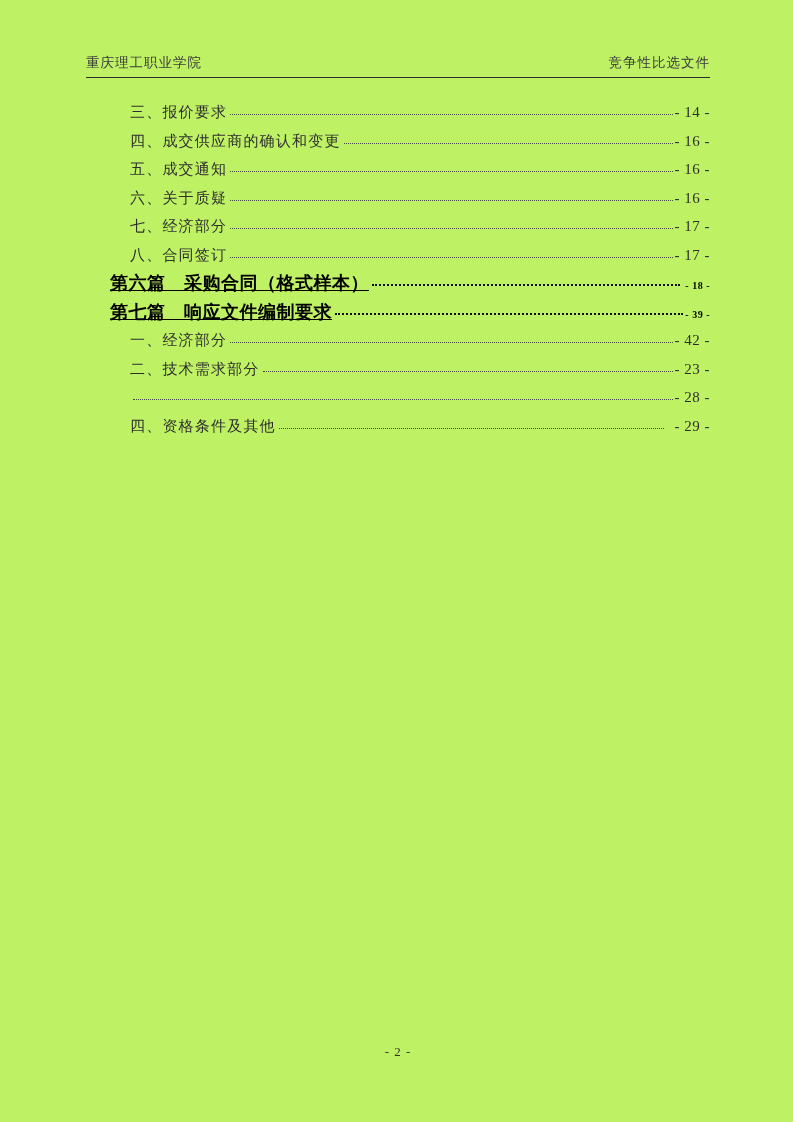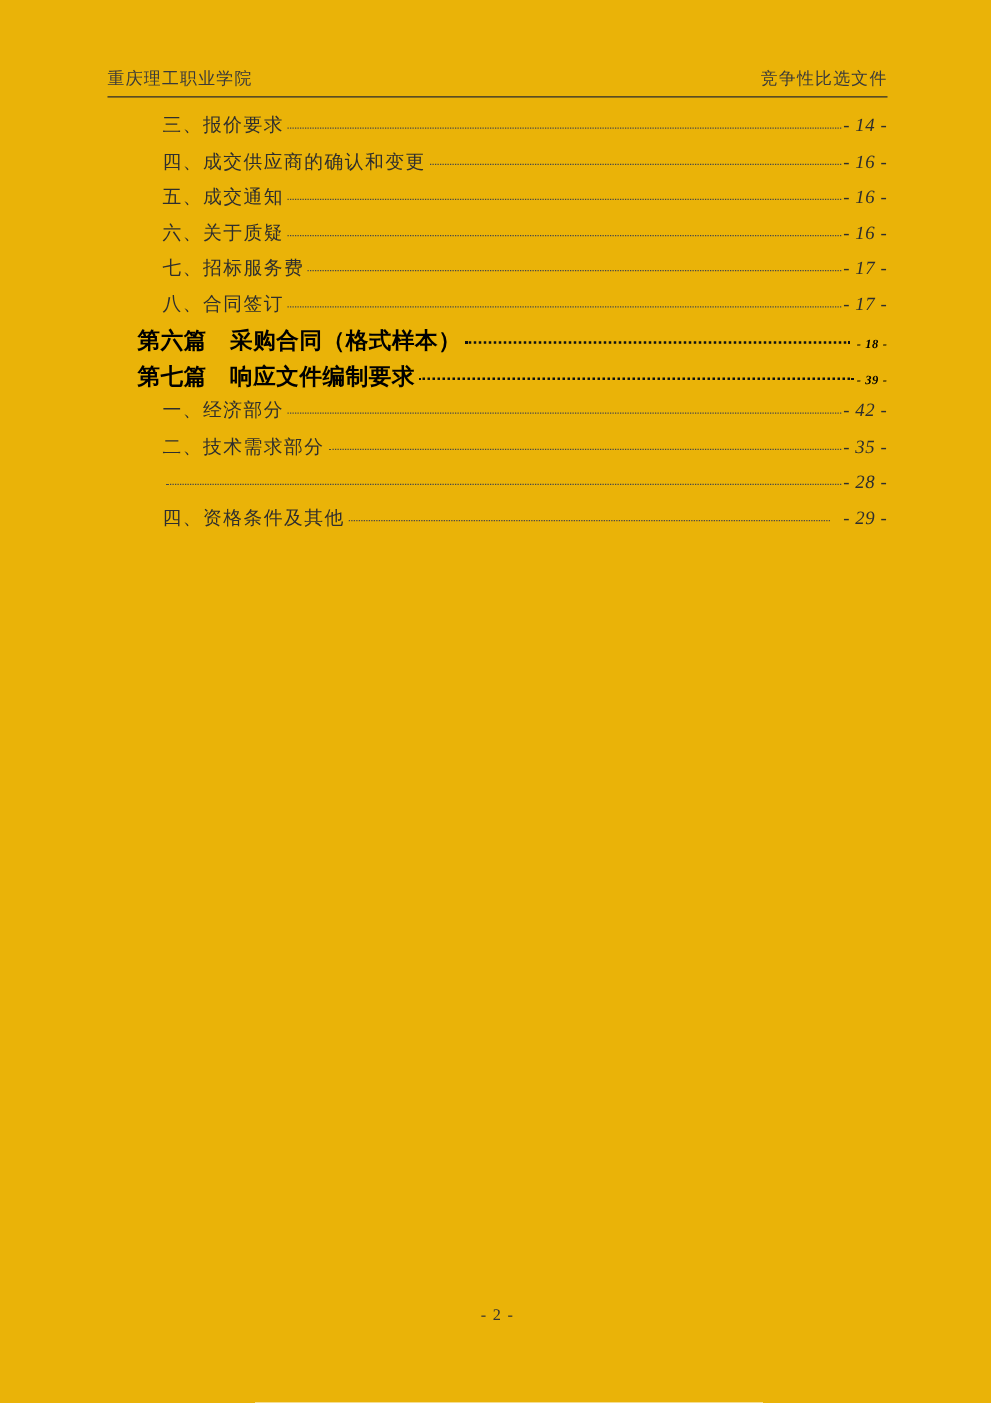--- a/index.html
+++ b/index.html
@@ -1,21 +1,21 @@
 <!DOCTYPE html>
 <html><head>
 <meta charset="utf-8">
 <style>
   * { margin: 0; padding: 0; box-sizing: border-box; }
   html, body { background: #ffffff; }
   .page {
     position: relative;
     width: 793px;
     height: 1122px;
-    background: #eab308;
+    background: #bef264;
     font-family: "Liberation Serif", "DejaVu Serif", serif;
     color: #262626;
     overflow: hidden;
   }
   .content {
     position: absolute;
     left: 86px;
     right: 83px;
     top: 0;
     bottom: 0;
@@ -27,21 +27,21 @@
     padding-top: 54px;
     font-size: 13.5px;
     letter-spacing: 1px;
     color: #3a3a3a;
   }
   .header-rule {
     border: none;
     border-top: 1.6px solid #2b2b2b;
     margin-top: 5px;
   }
-  .toc { margin-top: 9px; }
+  .toc { margin-top: 20px; }
   .toc-row {
     display: flex;
     align-items: baseline;
     line-height: 28.5px;
     height: 28.5px;
     font-size: 15px;
     padding-left: 44px;
     color: #2e2e2e;
     cursor: pointer;
   }
@@ -53,30 +53,29 @@
     flex: 1 1 auto;
     min-width: 8px;
     border-bottom: 1.8px dotted #474747;
     position: relative;
     top: -2px;
     margin: 0 2px 0 3px;
   }
   .toc-page {
     white-space: pre;
     letter-spacing: 0.5px;
-    font-style: italic;
   }
   .toc-row.chapter {
     font-weight: bold;
     font-size: 18px;
     padding-left: 24px;
     color: #000000;
     letter-spacing: 0.5px;
   }
-  .toc-row.chapter .toc-title { letter-spacing: 0.5px; }
+  .toc-row.chapter .toc-title { letter-spacing: 0.5px; text-decoration: underline; }
   .toc-row.chapter .toc-leader {
     border-bottom: 2.6px dotted #101010;
     top: -3px;
   }
   .toc-row.chapter .toc-page { font-size: 10px; }
   .footer {
     position: absolute;
     left: 0;
     right: 0;
     top: 1044px;
@@ -117,21 +116,21 @@
     <span class="toc-page">- 16 -</span>
   </div>
 
   <div class="toc-row">
     <span class="toc-title">六、关于质疑</span>
     <span class="toc-leader"></span>
     <span class="toc-page">- 16 -</span>
   </div>
 
   <div class="toc-row">
-    <span class="toc-title">七、招标服务费</span>
+    <span class="toc-title">七、经济部分</span>
     <span class="toc-leader"></span>
     <span class="toc-page">- 17 -</span>
   </div>
 
   <div class="toc-row">
     <span class="toc-title">八、合同签订</span>
     <span class="toc-leader"></span>
     <span class="toc-page">- 17 -</span>
   </div>
 
@@ -149,21 +148,21 @@
 
   <div class="toc-row">
     <span class="toc-title">一、经济部分</span>
     <span class="toc-leader"></span>
     <span class="toc-page">- 42 -</span>
   </div>
 
   <div class="toc-row">
     <span class="toc-title">二、技术需求部分</span>
     <span class="toc-leader"></span>
-    <span class="toc-page">- 35 -</span>
+    <span class="toc-page">- 23 -</span>
   </div>
 
   <div class="toc-row">
     <span class="toc-leader"></span>
     <span class="toc-page">- 28 -</span>
   </div>
 
   <div class="toc-row">
     <span class="toc-title">四、资格条件及其他</span>
     <span class="toc-leader"></span>

